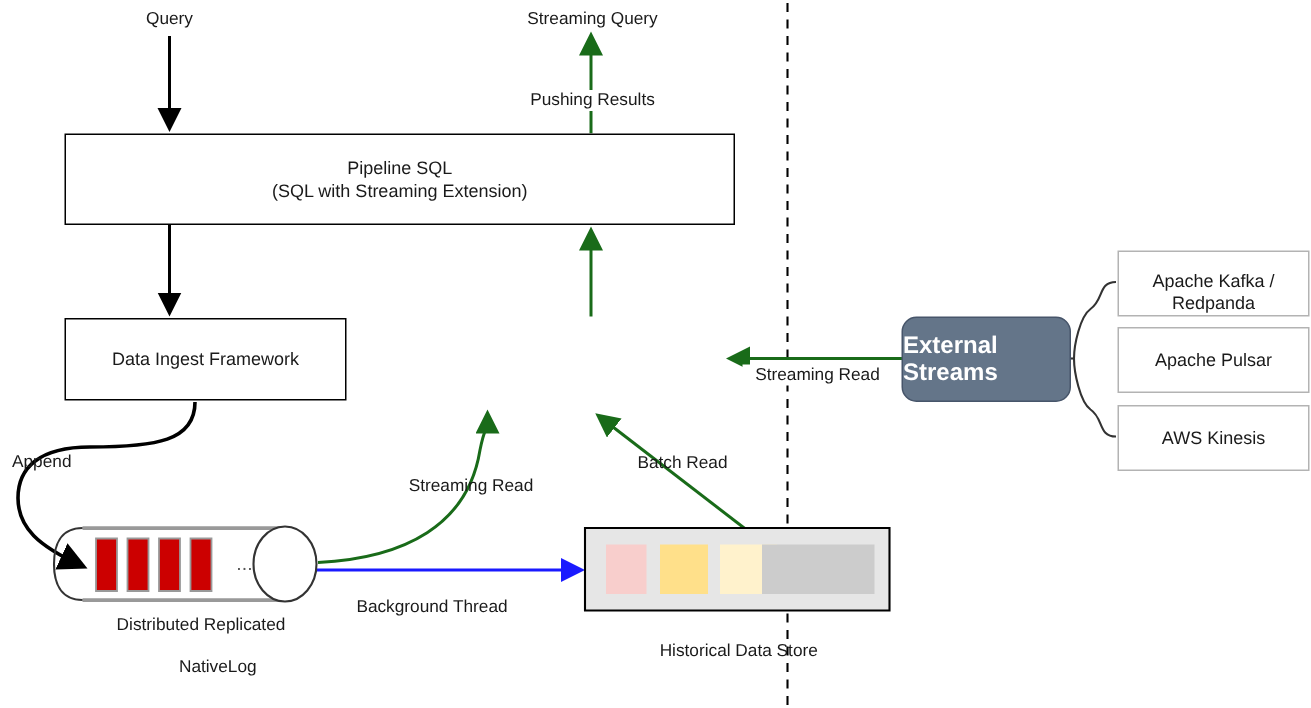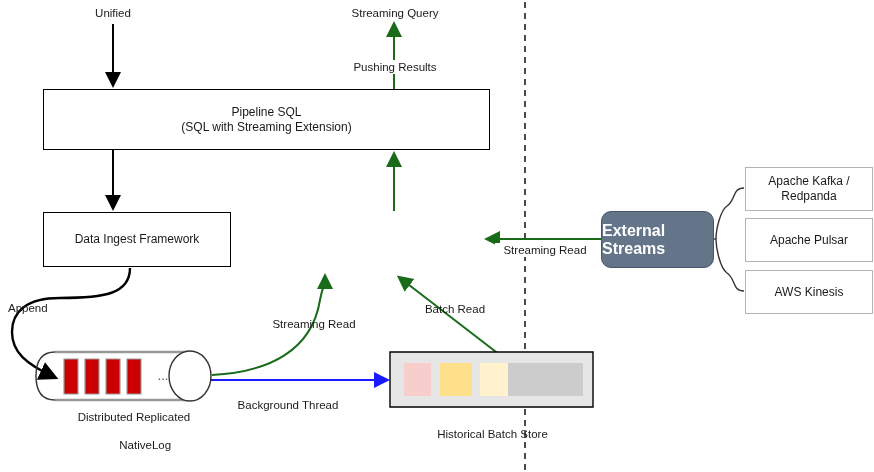--- a/index.html
+++ b/index.html
@@ -78,21 +78,21 @@
       <rect x="440" y="363" width="32" height="33" fill="#ffe08a"></rect>
       <rect x="480" y="363" width="38" height="33" fill="#fff2cc"></rect>
       <rect x="508" y="363" width="75" height="33" fill="#cccccc"></rect>
     </g>
 
     <path d="M 744 188 C 732 188 736 200 727 206 C 720 211 716 230 716 239
              C 716 248 720 268 727 273 C 736 279 732 291 744 291" fill="none" stroke="#333333" stroke-width="1.4" transform="translate(0,0)"></path>
     <path d="M 716 239 L 712 239" fill="none" stroke="#333333" stroke-width="1.4"></path>
   </svg>
 
-  <div class="lbl" style="left:63px;top:6px;width:100px;">Unified</div>
+  <div class="lbl" style="left:63px;top:6px;width:100px;">Query</div>
 
   <div class="lbl" style="left:330px;top:6px;width:130px;">Streaming Query</div>
 
   <div class="lbl" style="left:344px;top:60px;width:102px;background:#ffffff;">Pushing Results</div>
 
   <div class="box" style="left:43px;top:89px;width:447px;height:61px;">
     <div style="display:block;">
       <div>Pipeline SQL</div>
       <div>(SQL with Streaming Extension)</div>
     </div>
@@ -100,21 +100,21 @@
 
   <div class="box" style="left:43px;top:212px;width:188px;height:55px;">
     <span>Data Ingest Framework</span>
   </div>
 
 
   <div class="extbox" style="left:601px;top:211px;width:113px;height:57px;">
     <span>External Streams</span>
   </div>
 
-  <div class="box thin" style="left:745px;top:167px;width:128px;height:44px;">
+  <div class="box thin" style="left:745px;top:167px;width:128px;height:44px;align-items:flex-end;">
     <span style="white-space:pre-line;">Apache Kafka /
 Redpanda</span>
   </div>
   <div class="box thin" style="left:745px;top:218px;width:128px;height:44px;">
     <span style="white-space:pre-line;">Apache Pulsar</span>
   </div>
   <div class="box thin" style="left:745px;top:270px;width:128px;height:44px;">
     <span style="white-space:pre-line;">AWS Kinesis</span>
   </div>
 
@@ -126,15 +126,15 @@
 
   <div class="lbl" style="left:415px;top:302px;width:80px;">Batch Read</div>
 
   <div class="lbl" style="left:228px;top:398px;width:120px;">Background Thread</div>
 
   <div class="lbl" style="left:148px;top:369px;width:30px;font-size:13px;color:#555;">...</div>
 
   <div class="lbl" style="left:45px;top:410px;width:178px;"><span>Distributed Replicated</span><br>
        <span>NativeLog</span></div>
 
-  <div class="lbl" style="left:400px;top:427px;width:185px;">Historical Batch Store</div>
+  <div class="lbl" style="left:400px;top:427px;width:185px;">Historical Data Store</div>
 
 </div>
 
 </body></html>

